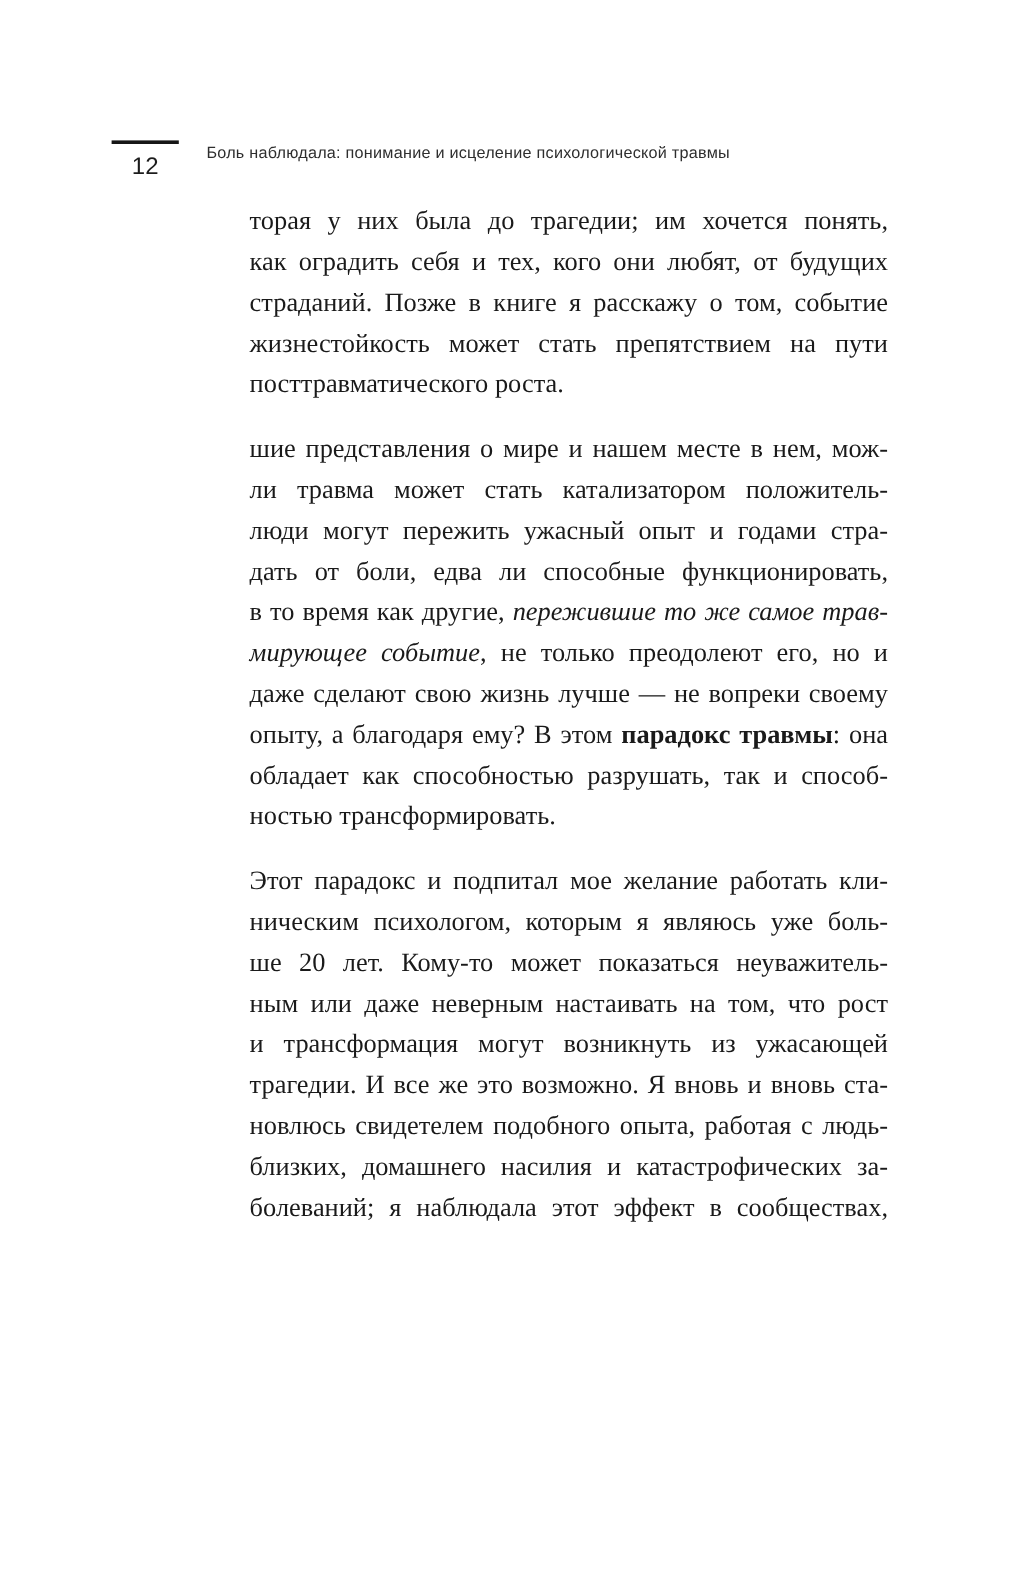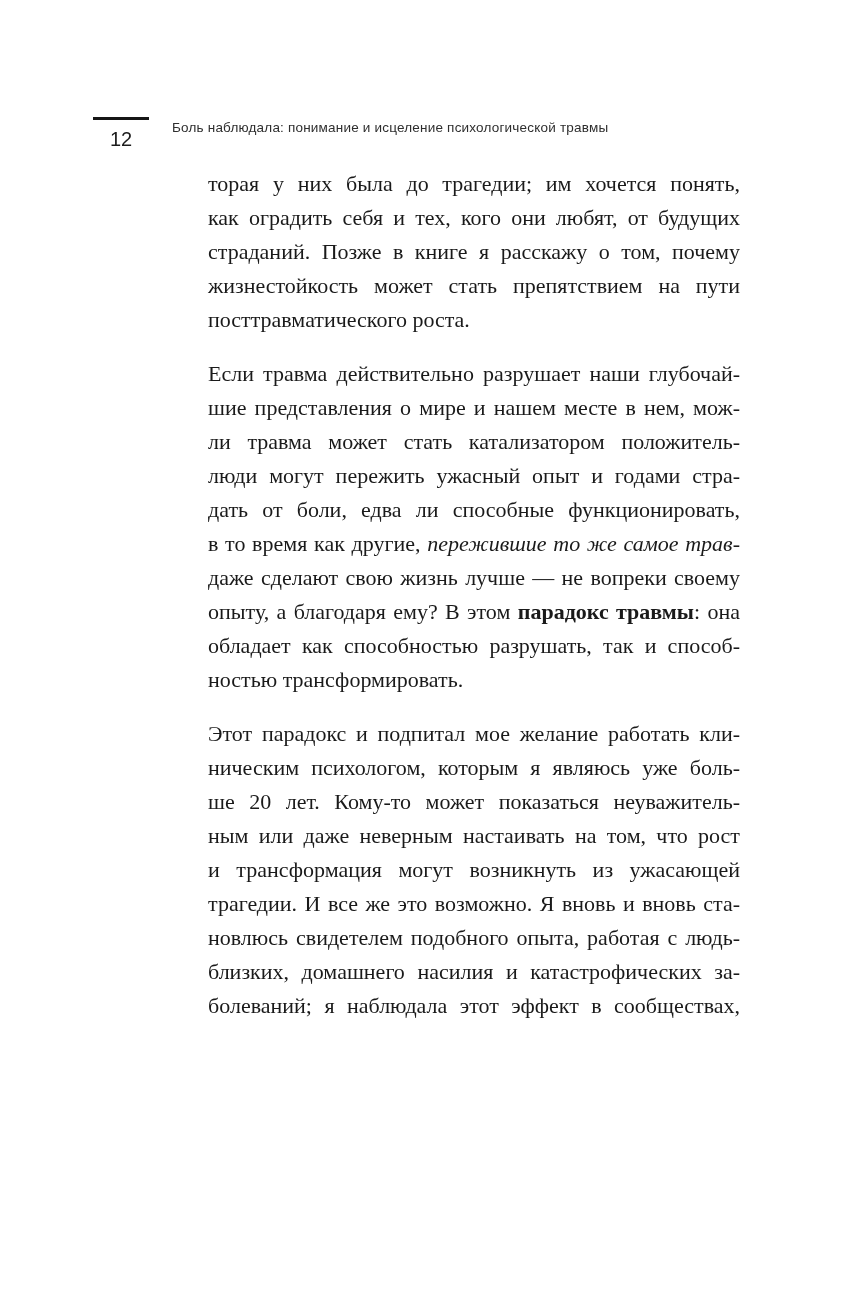--- a/index.html
+++ b/index.html
@@ -78,31 +78,31 @@
     <div class="rule"></div>
     <div class="pagenum">12</div>
   </div>
 
   <div class="running-header">Боль наблюдала: понимание и исцеление психологической травмы</div>
 
   <main class="body-text">
       <div class="paragraph">
         <div class="line"><span>торая у них была до трагедии; им хочется понять,</span></div>
         <div class="line"><span>как оградить себя и тех, кого они любят, от будущих</span></div>
-        <div class="line"><span>страданий. Позже в книге я расскажу о том, почему</span></div>
+        <div class="line"><span>страданий. Позже в книге я расскажу о том, событие</span></div>
         <div class="line"><span>жизнестойкость может стать препятствием на пути</span></div>
         <div class="line last"><span>посттравматического роста.</span></div>
       </div>
       <div class="paragraph">
-        <div class="line"><span>Если травма действительно разрушает наши глубочай-</span></div>
         <div class="line"><span>шие представления о мире и нашем месте в нем, мож-</span></div>
         <div class="line"><span>ли травма может стать катализатором положитель-</span></div>
         <div class="line"><span>люди могут пережить ужасный опыт и годами стра-</span></div>
         <div class="line"><span>дать от боли, едва ли способные функционировать,</span></div>
         <div class="line"><span>в то время как другие, </span><span class="it">пережившие то же самое трав-</span></div>
+        <div class="line"><span class="it">мирующее событие</span><span>, не только преодолеют его, но и</span></div>
         <div class="line"><span>даже сделают свою жизнь лучше — не вопреки своему</span></div>
         <div class="line"><span>опыту, а благодаря ему? В этом </span><span class="bd">парадокс травмы</span><span>: она</span></div>
         <div class="line"><span>обладает как способностью разрушать, так и способ-</span></div>
         <div class="line last"><span>ностью трансформировать.</span></div>
       </div>
       <div class="paragraph">
         <div class="line"><span>Этот парадокс и подпитал мое желание работать кли-</span></div>
         <div class="line"><span>ническим психологом, которым я являюсь уже боль-</span></div>
         <div class="line"><span>ше 20 лет. Кому-то может показаться неуважитель-</span></div>
         <div class="line"><span>ным или даже неверным настаивать на том, что рост</span></div>

